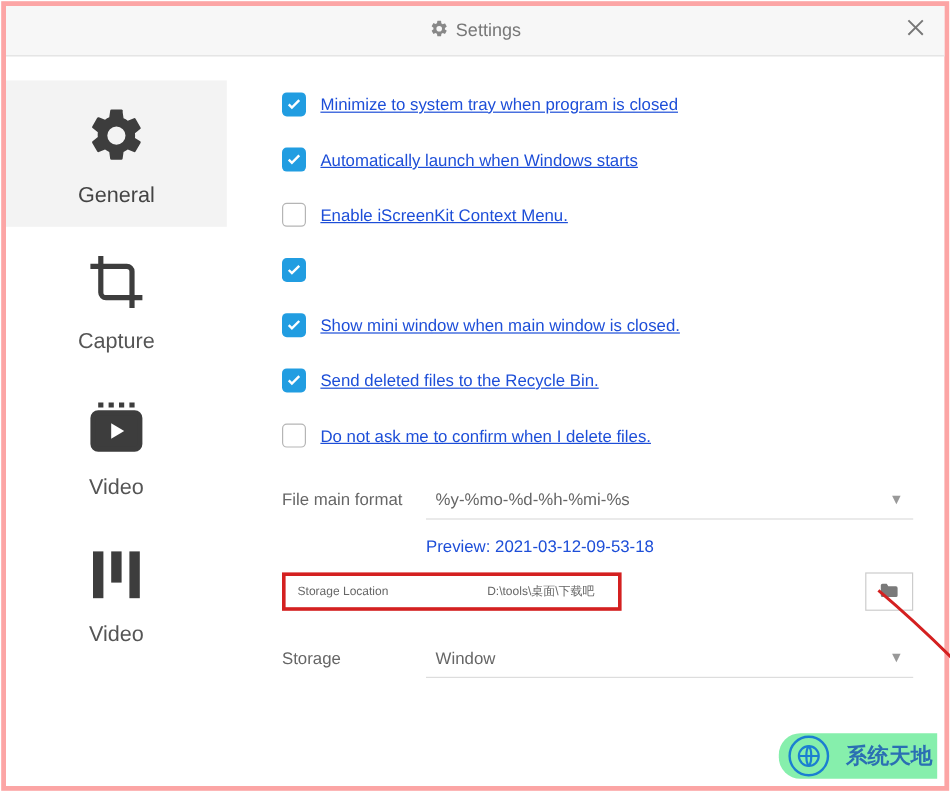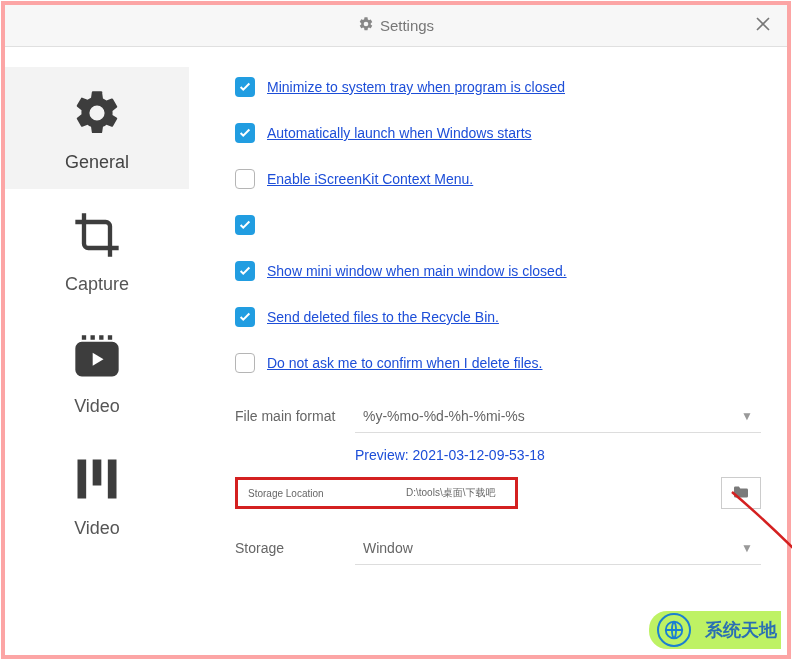--- a/index.html
+++ b/index.html
@@ -39,21 +39,21 @@
 .storage-box { border: 3px solid #d42020; padding: 6px 20px 6px 10px; display: flex; align-items: center; }
 .storage-label { width: 118px; color: #666; font-size: 10px; }
 .storage-val { font-size: 10px; color: #666; padding-left: 40px; }
 
 .browse-btn { width: 40px; height: 32px; border: 1px solid #ccc; display: flex; align-items: center; justify-content: center; cursor: pointer; margin-left: auto; }
 
 .footer { position: absolute; bottom: 10px; right: 26px; display: flex; gap: 12px; align-items: center; }
 .btn { min-width: 70px; height: 30px; border: 1px solid #c8c8c8; background: #fff; display: flex; align-items: center; justify-content: center; font-size: 14px; color: #555; cursor: pointer; padding: 0 14px; }
 
 
-.badge { position: absolute; right: 6px; bottom: 6px; display: flex; align-items: center; gap: 14px; color: #2a6fb3; font-weight: 700; font-size: 18px; background: #bef264; border-radius: 18px 0 0 18px; padding: 2px 4px 2px 8px; }
+.badge { position: absolute; right: 6px; bottom: 6px; display: flex; align-items: center; gap: 14px; color: #2a6fb3; font-weight: 700; font-size: 18px; background: #86efac; border-radius: 18px 0 0 18px; padding: 2px 4px 2px 8px; }
 .badge-circle { width: 34px; height: 34px; border-radius: 50%; border: 2px solid #1b7fd1; display: flex; align-items: center; justify-content: center; }
 
 
 .arrow-svg { position: absolute; top: 440px; left: 538px; pointer-events: none; }
 
 </style>
 </head>
 <body>
 
 <div class="window">

